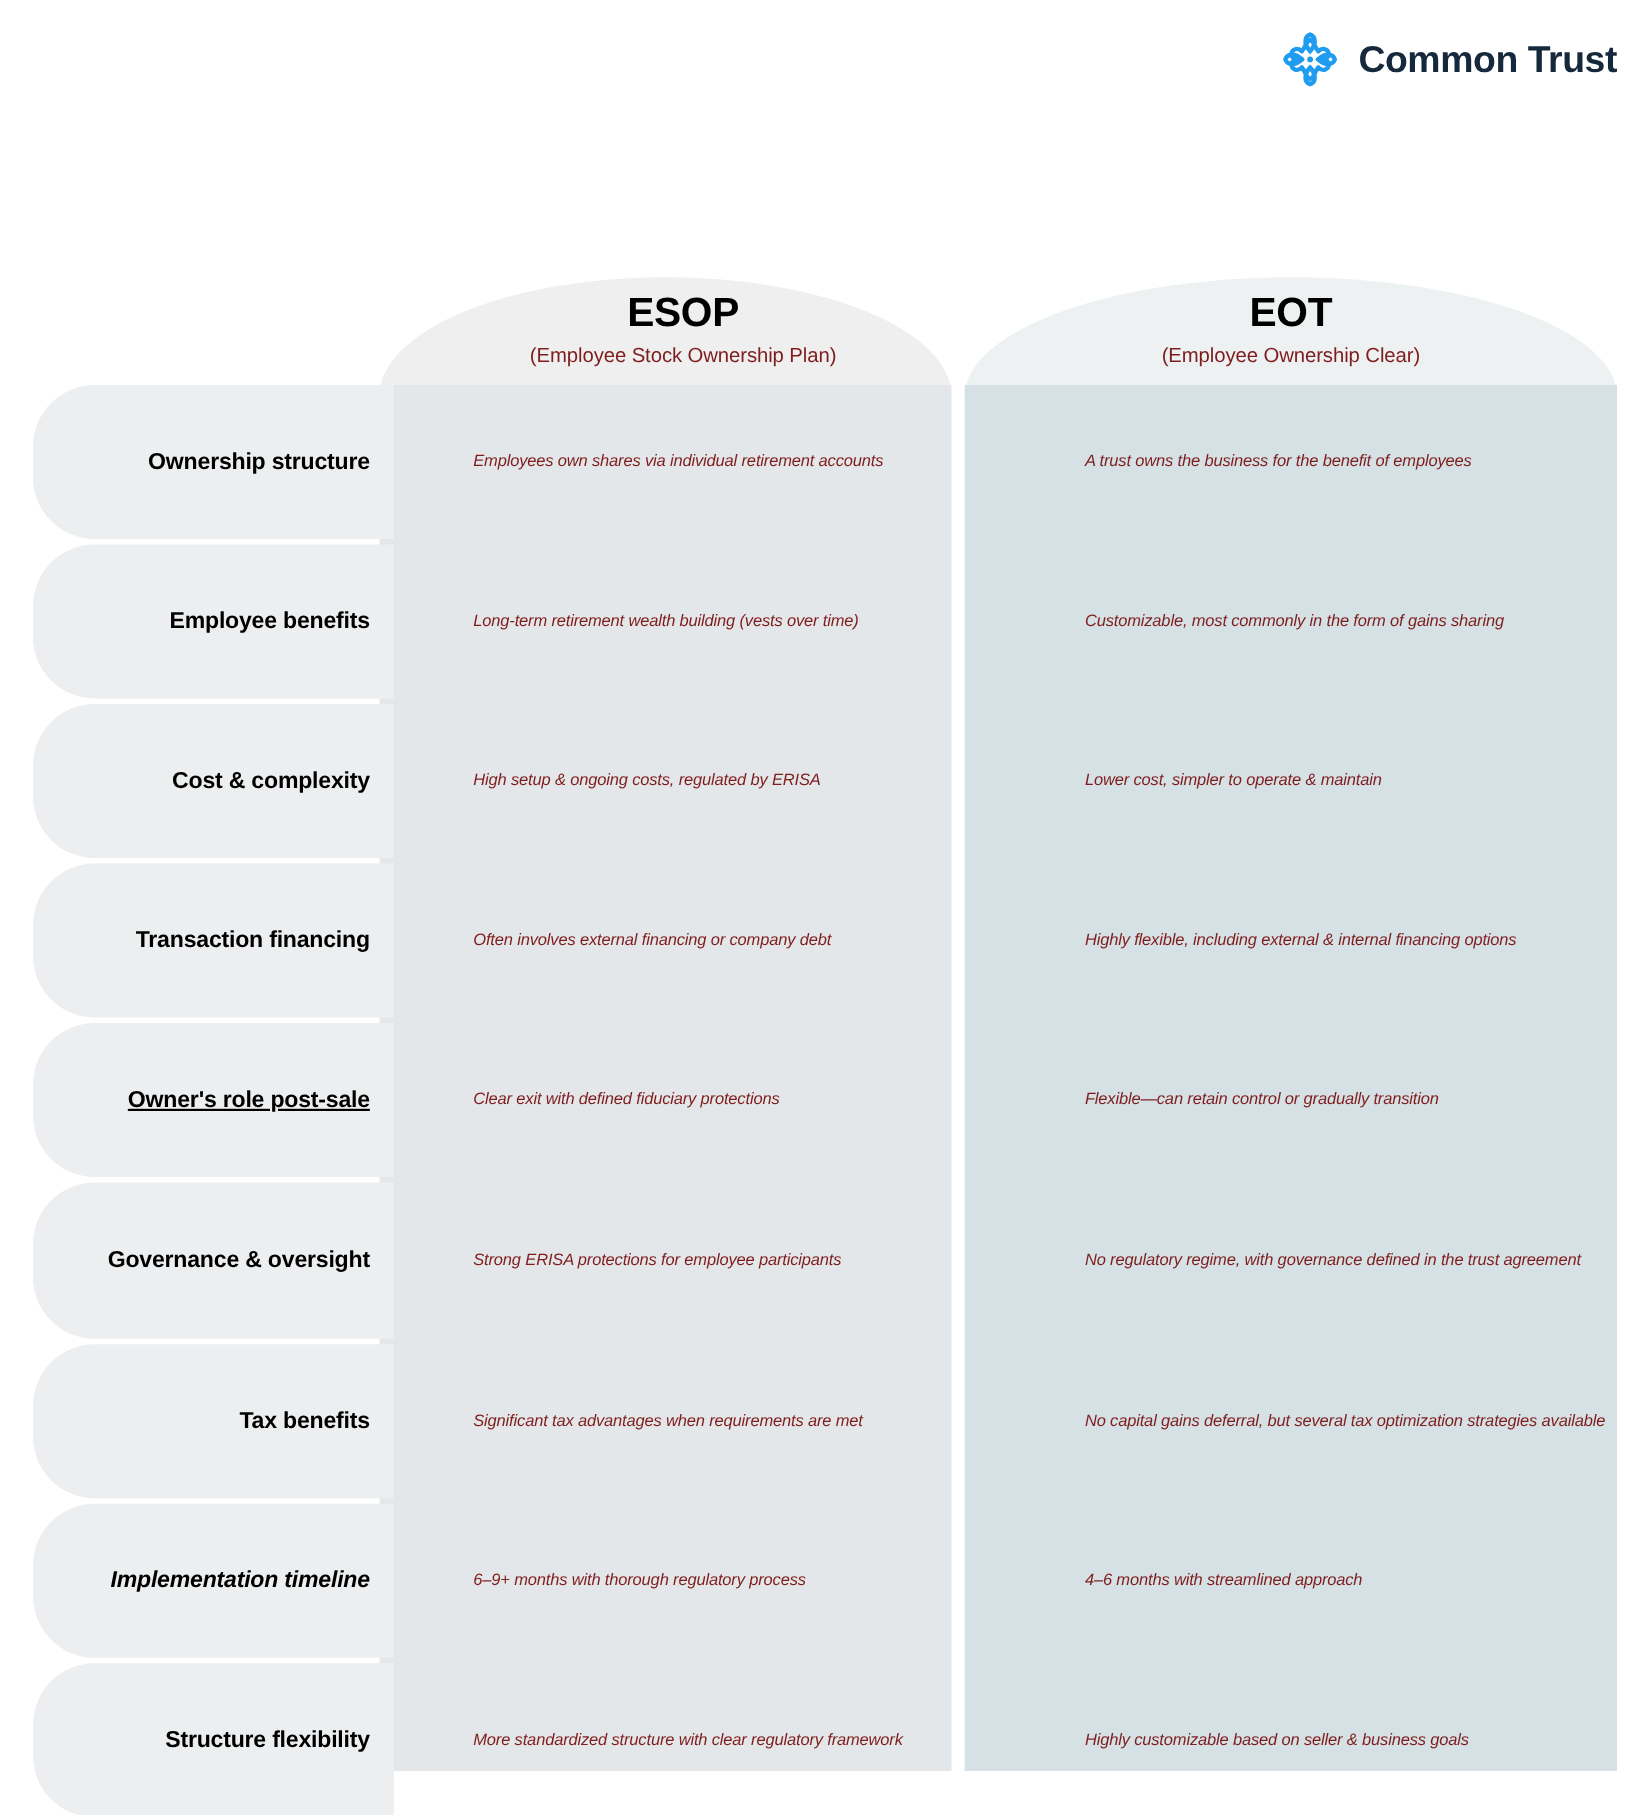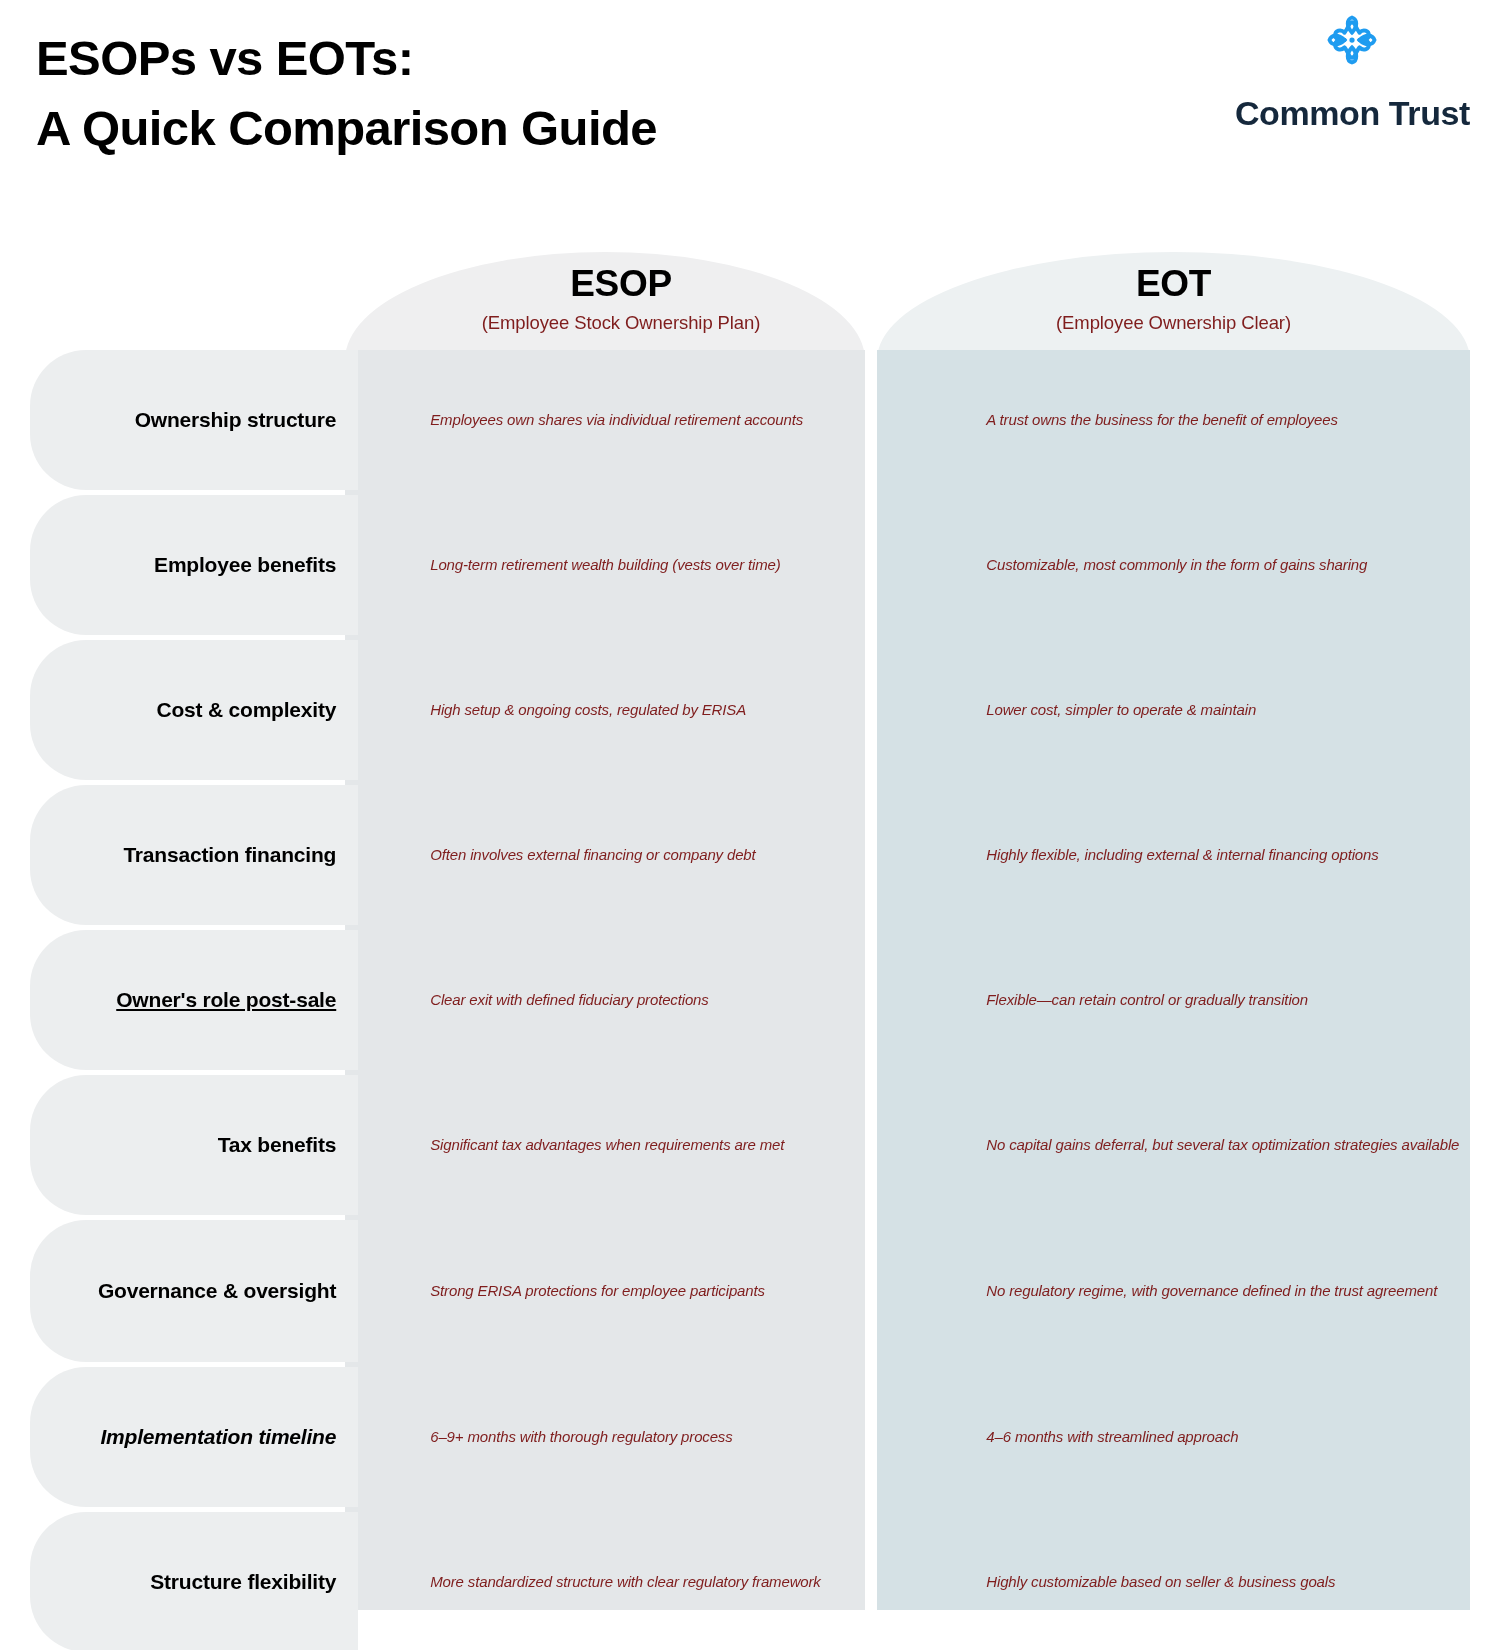--- a/index.html
+++ b/index.html
@@ -12,22 +12,22 @@
   .page { position: relative; width: 1500px; height: 1650px; overflow: hidden; background:#fff; }
 
   
   .top { position: absolute; left: 0; top: 0; width: 1500px; height: 240px; }
   .title {
     position: absolute; left: 36px; top: 24px;
     font-size: 49px; font-weight: 700; line-height: 1.42;
     letter-spacing: -0.6px; color: #000000; white-space: pre-line;
   }
   .brand {
-    position: absolute; right: 30px; top: 10px;
-    display: flex; align-items: center; gap: 26px; flex-direction: column;
+    position: absolute; right: 30px; top: 24px;
+    display: flex; align-items: center; gap: 14px;
   }
   .brand-mark { width: 60px; height: 60px; display: block; }
   .brand-name {
     font-size: 34px; font-weight: 700; letter-spacing: -0.4px;
     color: #15283c; line-height: 1;
   }
 
   
   .table { position: absolute; left: 0; top: 252px; width: 1500px; }
 
@@ -86,22 +86,20 @@
   .cell-eot  { width: 593px; padding: 0 30px 0 67px; }
 
   .h-140 { height: 140px; } .h-142 { height: 142px; }
 </style>
 </head>
 <body>
 
 <div class="page">
 
   <div class="top">
-    <div class="title">ESOPs vs EOTs:
-A Quick Comparison Guide</div>
 
     <div class="brand">
       <svg class="brand-mark" viewBox="0 0 64 64">
         <g fill="none" stroke="#1f9cf0" stroke-width="4.2" stroke-linecap="round">
           <path d="M32 24 C 26 18, 26 10, 32 8 C 38 10, 38 18, 32 24 Z"></path>
           <path d="M32 40 C 26 46, 26 54, 32 56 C 38 54, 38 46, 32 40 Z"></path>
           <path d="M24 32 C 18 26, 10 26, 8 32 C 10 38, 18 38, 24 32 Z"></path>
           <path d="M40 32 C 46 26, 54 26, 56 32 C 54 38, 46 38, 40 32 Z"></path>
           <path d="M24 24 C 20 20, 14 22, 14 27 C 14 31, 19 33, 24 32"></path>
           <path d="M40 24 C 44 20, 50 22, 50 27 C 50 31, 45 33, 40 32"></path>
@@ -170,35 +168,35 @@
           <div class="cell cell-eot">Highly flexible, including external &amp; internal financing options</div>
         </div>
         <div class="row h-140">
           <div class="rlabel" style="background: rgb(236, 238, 239); text-decoration: underline;">
             <span>Owner's role post-sale</span>
           </div>
           <div class="cell cell-esop">Clear exit with defined fiduciary protections</div>
           <div class="spacer"></div>
           <div class="cell cell-eot">Flexible—can retain control or gradually transition</div>
         </div>
+        <div class="row h-142">
+          <div class="rlabel" style="background: rgb(236, 238, 239);">
+            <span>Governance &amp; oversight</span>
+          </div>
+          <div class="cell cell-esop">Strong ERISA protections for employee participants</div>
+          <div class="spacer"></div>
+          <div class="cell cell-eot">No regulatory regime, with governance defined in the trust agreement</div>
+        </div>
         <div class="row h-140">
           <div class="rlabel" style="background: rgb(236, 238, 239);">
             <span>Tax benefits</span>
           </div>
           <div class="cell cell-esop">Significant tax advantages when requirements are met</div>
           <div class="spacer"></div>
           <div class="cell cell-eot">No capital gains deferral, but several tax optimization strategies available</div>
-        </div>
-        <div class="row h-142">
-          <div class="rlabel" style="background: rgb(236, 238, 239);">
-            <span>Governance &amp; oversight</span>
-          </div>
-          <div class="cell cell-esop">Strong ERISA protections for employee participants</div>
-          <div class="spacer"></div>
-          <div class="cell cell-eot">No regulatory regime, with governance defined in the trust agreement</div>
         </div>
         <div class="row h-140">
           <div class="rlabel" style="background: rgb(236, 238, 239); font-style: italic;">
             <span>Implementation timeline</span>
           </div>
           <div class="cell cell-esop">6–9+ months with thorough regulatory process</div>
           <div class="spacer"></div>
           <div class="cell cell-eot">4–6 months with streamlined approach</div>
         </div>
         <div class="row h-140">

